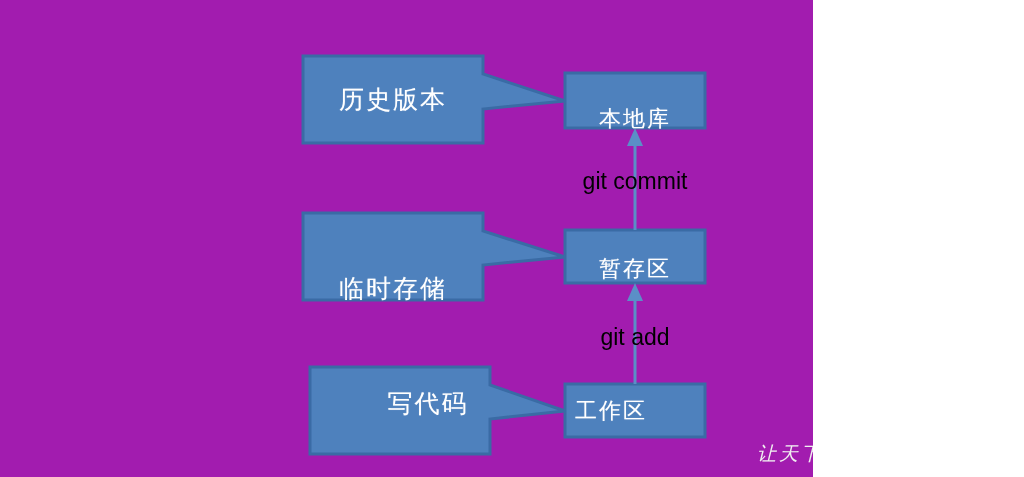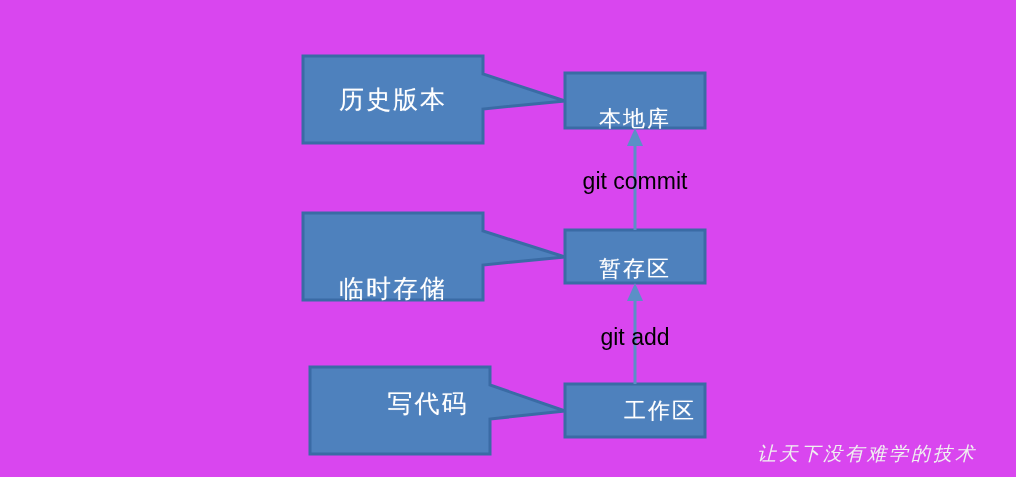--- a/index.html
+++ b/index.html
@@ -5,23 +5,23 @@
   html, body {
     margin: 0;
     padding: 0;
     background: #ffffff;
   }
   body {
     font-family: "Liberation Sans", sans-serif;
   }
   #canvas {
     position: relative;
-    width: 1016px;
+    width: 813px;
     height: 477px;
-    background: #d946ef;
+    background: #a21caf;
     overflow: hidden;
   }
   .diagram-svg {
     position: absolute;
     left: 0;
     top: 0;
     width: 1024px;
     height: 477px;
   }
   .box-label {
@@ -99,20 +99,20 @@
     </g>
   </svg>
 
   <div class="box-label callout-label" style="left:303px; top:56px; width:180px; height:87px;">历史版本</div>
   <div class="box-label target-label" style="left:565px; top:73px; width:140px; height:55px;margin-top:18px;">本地库</div>
 
   <div class="box-label callout-label" style="left:303px; top:213px; width:180px; height:87px;margin-top:32px;">临时存储</div>
   <div class="box-label target-label" style="left:565px; top:242px; width:140px; height:53px;">暂存区</div>
 
   <div class="box-label callout-label" style="left:310px; top:360px; width:180px; height:87px;padding-left:28px;">写代码</div>
-  <div class="box-label target-label" style="left:590px; top:384px; width:140px; height:53px;">工作区</div>
+  <div class="box-label target-label" style="left:541px; top:384px; width:140px; height:53px;">工作区</div>
 
   <div class="edge-label" style="left:565px; top:324px; width:140px;">git add</div>
   <div class="edge-label" style="left:565px; top:168px; width:140px;">git commit</div>
 
   <div class="watermark" style="left:757px; top:441px;">让天下没有难学的技术</div>
 
 </div>
 
 </body></html>

